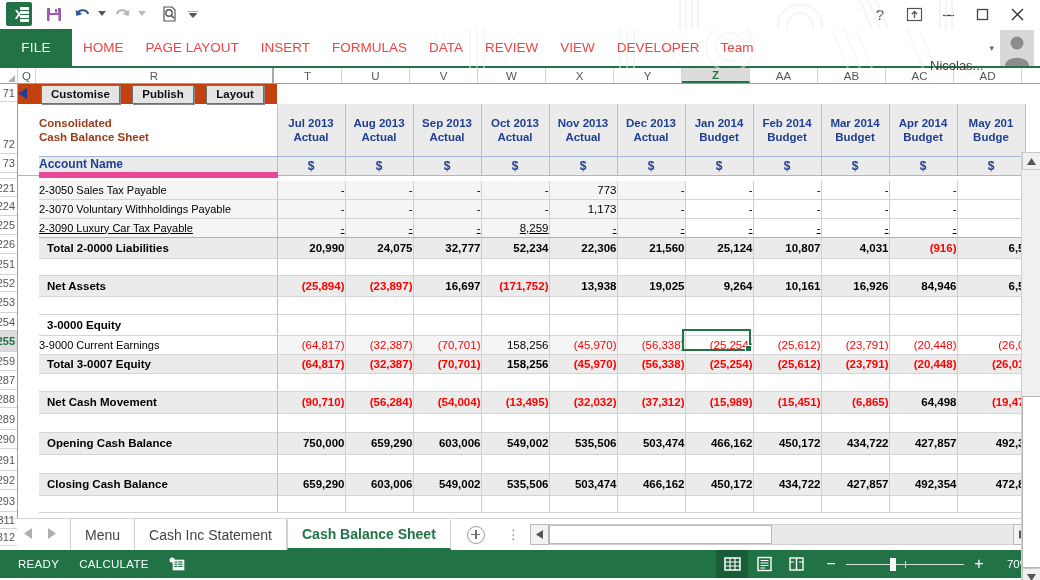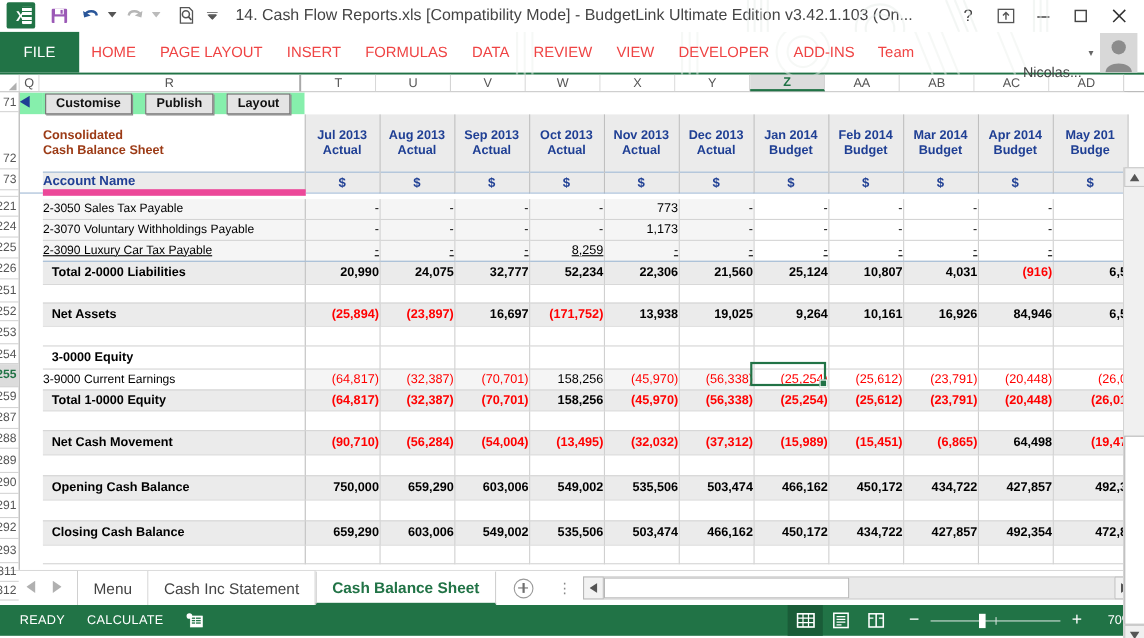--- a/index.html
+++ b/index.html
@@ -125,21 +125,21 @@
   .c-num { text-align:right; padding-right:6px; border-right:1px solid #d0d0d0; }
   .shade { background:#ebebeb; }
   .shade2 { background:#f5f5f5; }
   .white { background:#ffffff; }
   .neg { color:#ff0000; }
   .bold { font-weight:bold; }
   .topline { border-top: 1px solid #9fb8d4; }
   .botline { border-bottom: 1px solid #9fb8d4; text-decoration: underline; }
 
   
-  .tb-row-cell { background:#86efac; border-bottom:none; }
+  .tb-row-cell { background:#c2410c; border-bottom:none; }
   .mini-btn {
     display:inline-block; border:1px solid #707070; background:#e4e4e4;
     font-size:11.5px; font-weight:bold; color:#111;
     padding: 2px 9px 3px 9px; margin-right:8px;
     box-shadow: 1px 1px 0 #888;
     font-family:"Liberation Sans",sans-serif;
   }
   .back-arrow { display:inline-block; margin-right:8px; vertical-align:middle; }
   .title-cons {
     color:#9c3b16; font-weight:bold; font-size:11.5px; line-height:14px;
@@ -294,21 +294,20 @@
           <circle cx="8" cy="8" r="3.2" fill="none" stroke="#555" stroke-width="1.4"></circle>
           <path d="M10.2 10.2 L13 13.2" stroke="#555" stroke-width="1.6"></path>
         </svg>
       </div>
       <div class="qat-btn" style="width:18px">
         <svg width="10" height="7" viewBox="0 0 10 7">
           <path d="M0 0 L10 0 M1.5 2.5 L8.5 2.5 M5 6.5 L1.6 2.8 L8.4 2.8 Z" stroke="#555" stroke-width="1" fill="#555"></path>
         </svg>
       </div>
     </div>
-    <div class="title-text">14. Cash Flow Reports.xls  [Compatibility Mode] - BudgetLink Ultimate Edition v3.42.1.103 (On...</div>
     <div class="tb-right">
       <div class="tb-btn">?</div>
       <div class="tb-btn">
         <svg width="17" height="17" viewBox="0 0 17 17">
           <rect x="1.5" y="2.5" width="14" height="12" fill="none" stroke="#555" stroke-width="1.2"></rect>
           <path d="M8.5 12 L8.5 6 M5.8 8.2 L8.5 5.4 L11.2 8.2" stroke="#555" stroke-width="1.3" fill="none"></path>
         </svg>
       </div>
       <div class="tb-btn">
         <svg width="17" height="17" viewBox="0 0 17 17">
@@ -341,21 +340,20 @@
     </svg>
     <div class="tab-file">FILE</div>
     <div class="tab">HOME</div>
     <div class="tab">PAGE LAYOUT</div>
     <div class="tab">INSERT</div>
     <div class="tab">FORMULAS</div>
     <div class="tab">DATA</div>
     <div class="tab">REVIEW</div>
     <div class="tab">VIEW</div>
     <div class="tab">DEVELOPER</div>
-    <div class="tab">ADD-INS</div>
     <div class="tab team">Team</div>
     <div class="user-area">
       <span class="user-name">Nicolas...</span>
       <span class="user-caret">▾</span>
       <span class="avatar">
         <svg width="30" height="34" viewBox="0 0 30 34">
           <circle cx="15" cy="11" r="6.5" fill="#8c8c8c"></circle>
           <path d="M3 34 C3 23, 27 23, 27 34 Z" fill="#8c8c8c"></path>
         </svg>
       </span>
@@ -654,21 +652,21 @@
           <td class="c c-num shade2 neg topline">(56,338)</td>
           <td class="c c-num white neg topline">(25,254)</td>
           <td class="c c-num white neg topline">(25,612)</td>
           <td class="c c-num white neg topline">(23,791)</td>
           <td class="c c-num white neg topline">(20,448)</td>
           <td class="c c-num white neg topline">(26,0</td>
         </tr>
 
         <tr>
           <td class="white" style="height:19px"></td>
-          <td class="c c-name shade bold topline" style="padding-left:8px">Total 1-0000 Equity</td>
+          <td class="c c-name shade bold topline" style="padding-left:8px">Total 3-0007 Equity</td>
           <td class="c c-num shade bold neg topline">(64,817)</td>
           <td class="c c-num shade bold neg topline">(32,387)</td>
           <td class="c c-num shade bold neg topline">(70,701)</td>
           <td class="c c-num shade bold topline">158,256</td>
           <td class="c c-num shade bold neg topline">(45,970)</td>
           <td class="c c-num shade bold neg topline">(56,338)</td>
           <td class="c c-num shade bold neg topline">(25,254)</td>
           <td class="c c-num shade bold neg topline">(25,612)</td>
           <td class="c c-num shade bold neg topline">(23,791)</td>
           <td class="c c-num shade bold neg topline">(20,448)</td>

